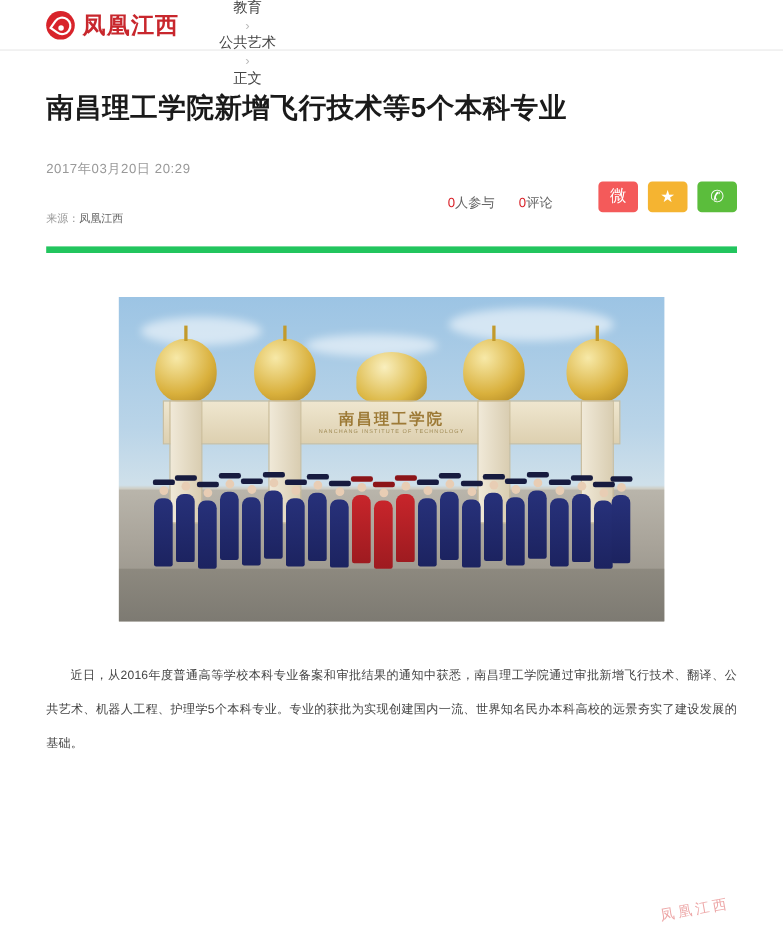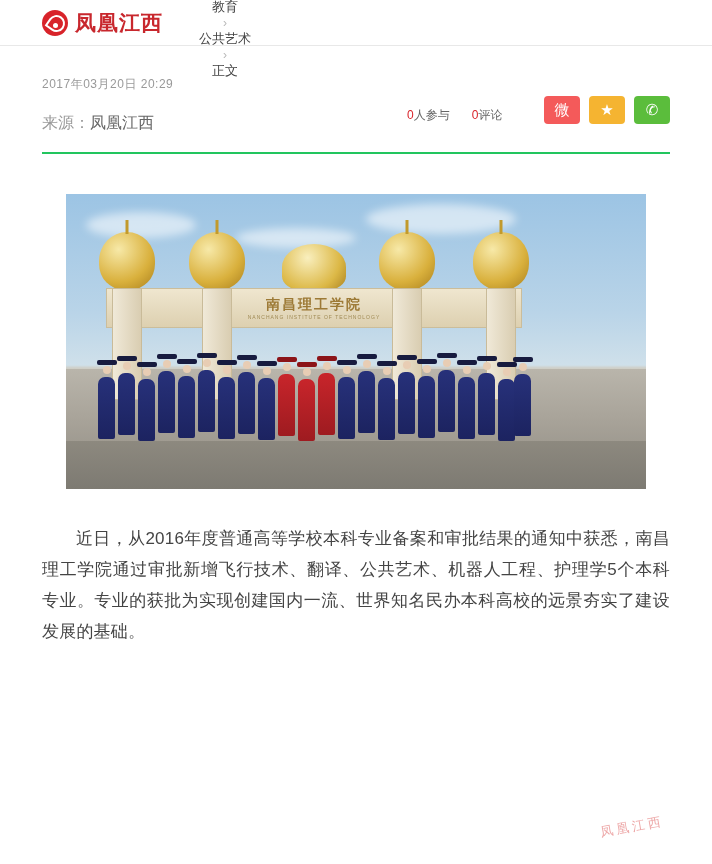--- a/index.html
+++ b/index.html
@@ -86,31 +86,31 @@
     font-weight: bold;
     color: #1a1a1a;
     letter-spacing: 0.5px;
     margin: 36px 0 0 0;
     line-height: 1.3;
   }
   .meta-block {
     margin-top: 30px;
     position: relative;
     padding-bottom: 18px;
-    border-bottom: 2px solid #22c55e;
+    border-bottom: 6px solid #22c55e;
   }
   .meta-time {
     font-size: 12px;
     color: #999;
     letter-spacing: 0.5px;
   }
   .meta-source {
-    font-size: 16px;
+    font-size: 10px;
     color: #999;
-    margin-top: 20px;
+    margin-top: 30px;
   }
   .meta-source .src-label { color: #999; }
   .meta-source .src-name { color: #666; }
 
   .counts {
     position: absolute;
     left: 365px;
     top: 31px;
     font-size: 12px;
     color: #666;
@@ -137,21 +137,21 @@
     font-size: 15px;
     cursor: pointer;
   }
   .share-weibo { background: #f45a5a; }
   .share-fav   { background: #f5b431; }
   .share-wx    { background: #5bbd3c; }
 
   
   .figure {
     margin: 40px auto 16px;
-    width: 580px;
+    width: 496px;
     height: 295px;
     position: relative;
     overflow: hidden;
     background: linear-gradient(#9cc4e4 0%, #b9d4e8 40%, #cfe0ea 58%, #cfcfc7 59%, #b6b3aa 100%);
   }
   
   .fig-cloud {
     position: absolute;
     background: rgba(255,255,255,0.55);
     border-radius: 50%;
@@ -277,21 +277,21 @@
     width: 20px; height: 5px;
     background: #171b3f;
     border-radius: 2px;
   }
   .grad.red { background: linear-gradient(#c8252b, #9e1b20); }
   .grad.red::after { background: #8c1418; }
 
   
   .body-text {
     margin-top: 34px;
-    font-size: 17px;
+    font-size: 11px;
     line-height: 31px;
     color: #444;
     letter-spacing: 0.2px;
   }
   .body-text p {
     margin: 0 0 22px 0;
     text-indent: 2em;
     text-align: justify;
   }
   .watermark {
@@ -319,20 +319,21 @@
     <a href="#">教育</a>
     <span class="crumb-sep">›</span>
     <a href="#">公共艺术</a>
     <span class="crumb-sep">›</span>
     <a href="#">正文</a>
   </nav>
 </div>
 
 <div class="article">
 
+  <h1 class="title">南昌理工学院新增飞行技术等5个本科专业</h1>
 
   <div class="meta-block">
     <div class="meta-time">2017年03月20日  20:29</div>
     <div class="meta-source">
       <span class="src-label">来源：</span><span class="src-name">凤凰江西</span>
     </div>
 
     <div class="counts">
       <span><span class="num">0</span><span>人参与</span></span>
       <span><span class="num">0</span><span>评论</span></span>

